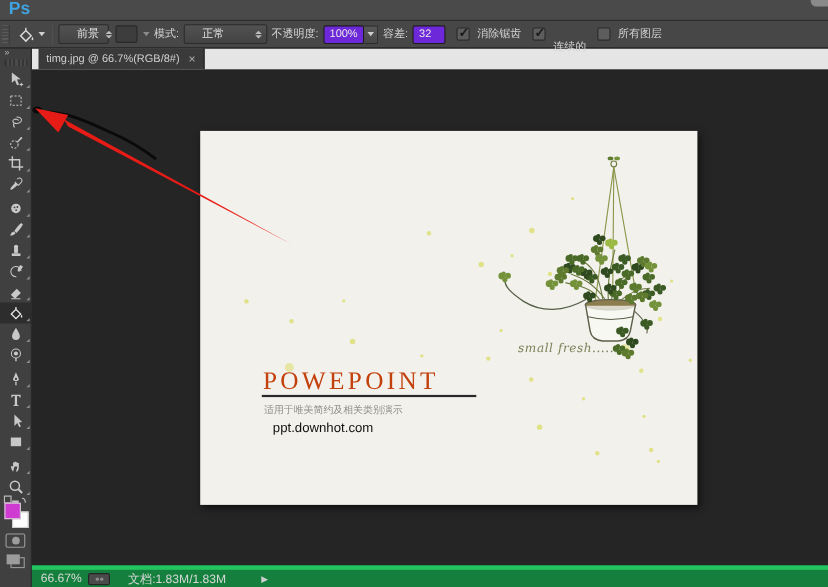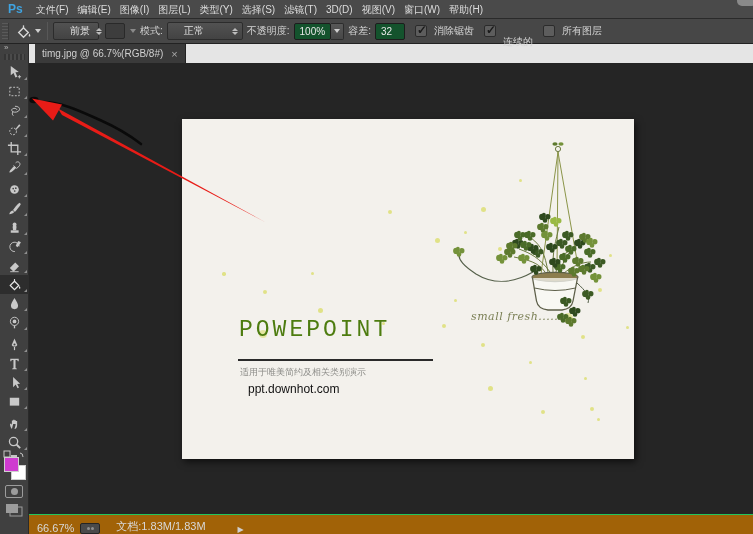--- a/index.html
+++ b/index.html
@@ -1,36 +1,36 @@
 <!DOCTYPE html>
 <html><head>
 <meta charset="utf-8">
 <style>
 *{margin:0;padding:0;box-sizing:border-box}
 html,body{width:753px;height:534px;overflow:hidden;background:#232323;font-family:"Liberation Sans",sans-serif}
 
 .menubar{position:absolute;left:0;top:0;width:753px;height:19px;background:#4a4a4a;border-bottom:1px solid #2a2a2a;display:flex;align-items:center;z-index:10}
-.pslogo{color:#3fa3e0;font-weight:bold;font-size:12px;margin:0 13px 0 8px}
+.pslogo{color:#3fa3e0;font-weight:bold;font-size:16px;margin:0 13px 0 8px}
 .menuitem{color:#dcdcdc;font-size:10px;margin-right:9px;white-space:nowrap;display:inline-block;height:19px;line-height:20px}
 .corner-glare{position:absolute;right:-4px;top:-4px;width:20px;height:10px;border-radius:5px;background:#8a8a8a;z-index:11}
 
 .optionsbar{position:absolute;left:0;top:19px;width:753px;height:25px;background:#474747;border-bottom:1px solid #222;display:flex;align-items:center;font-size:10px;color:#d4d4d4;z-index:9}
 .optionsbar span{white-space:nowrap}
 .grip{width:7px;height:17px;margin-left:2px;background:repeating-linear-gradient(to bottom,#5a5a5a 0 1px,transparent 1px 3px);border-right:1px solid #3a3a3a;margin-right:6px}
 .ob-tool{display:flex;align-items:center;margin-right:4px}
 .caret-sm{width:0;height:0;border-left:3px solid transparent;border-right:3px solid transparent;border-top:4px solid #cfcfcf;margin-left:3px}
 .ob-sep{width:1px;height:18px;background:#3a3a3a;border-right:1px solid #585858;margin:0 5px 0 2px}
 .dropdown{display:flex;align-items:center;justify-content:space-between;background:linear-gradient(#525252,#434343);border:1px solid #2c2c2c;border-radius:2px;height:18px;padding:0 4px 0 16px;color:#e2e2e2}
 .dd-carets{display:flex;flex-direction:column;gap:1px;margin-left:6px}
 .dd-carets i{display:block;width:0;height:0;border-left:3px solid transparent;border-right:3px solid transparent}
 .dd-carets i.up{border-bottom:3px solid #bdbdbd}
 .dd-carets i.dn{border-top:3px solid #bdbdbd}
 .swatchbox{width:20px;height:16px;background:#3d3d3d;border:1px solid #292929;border-radius:2px;margin:0 2px 0 6px}
 .lbl{margin:0 4px 0 4px;white-space:nowrap}
-.darkval{background:#14532d;border:1px solid #1d1d1d;border-radius:2px;height:17px;display:flex;align-items:center;padding:0 5px;color:#e8e8e8;min-width:26px}
+.darkval{background:#6d28d9;border:1px solid #1d1d1d;border-radius:2px;height:17px;display:flex;align-items:center;padding:0 5px;color:#e8e8e8;min-width:26px}
 .dd-btn{width:13px;height:17px;background:linear-gradient(#585858,#474747);border:1px solid #2c2c2c;border-left:none;border-radius:0 2px 2px 0;display:flex;align-items:center;justify-content:center}
 .checkbox{width:12px;height:12px;background:#5d5d5d;border:1px solid #2b2b2b;border-radius:2px;margin:0 4px 0 10px;position:relative}
 .checkbox.checked:after{content:"✓";position:absolute;left:1px;top:-3px;font-size:12px;font-weight:bold;color:#1a1a1a}
 
 .toolpanel{position:absolute;left:0;top:44px;width:29px;bottom:0;background:#404040;border-right:1px solid #2a2a2a;z-index:8}
 .tp-head{height:9px;color:#b5b5b5;font-size:8px;line-height:7px;padding-left:4px;letter-spacing:1px}
 .tp-grip{width:21px;height:6px;margin:1px auto 3px;background:repeating-linear-gradient(to right,#353535 0 2px,#4a4a4a 2px 4px)}
 .tool{width:29px;height:19px;display:flex;align-items:center;justify-content:center;position:relative}
 .tool.selected{background:#2d2d2d}
 .tool .fly{position:absolute;right:2px;bottom:2px;width:0;height:0;border-left:3px solid transparent;border-bottom:3px solid #8f8f8f}
@@ -42,54 +42,41 @@
 .qmask i{width:7px;height:7px;border-radius:50%;background:#9c9c9c;display:block}
 .screenmode{position:absolute;left:5px;top:459px;width:18px;height:14px}
 
 .tabbar{position:absolute;left:29px;top:44px;right:0;height:19px;background:#e5e5e5;z-index:7}
 .tab{position:absolute;left:6px;top:0;height:19px;background:#3a3a3a;border-right:1px solid #222;display:flex;align-items:center;padding:0 7px;color:#cfcfcf;font-size:10px}
 .tab .close{margin-left:8px;color:#aaa;font-size:11px}
 
 .canvas{position:absolute;left:29px;top:63px;right:0;bottom:20px;background:#252525;overflow:hidden}
 .doc{position:absolute;left:153px;top:56px;width:452px;height:340px;background:#f3f1ec;box-shadow:2px 3px 7px rgba(0,0,0,.6)}
 .dot{position:absolute;border-radius:50%;background:#d9dc66}
-.ppt-title{position:absolute;left:57px;top:198px;font-family:Liberation Mono, monospace;font-size:23px;letter-spacing:3px;color:#4d7c0f;white-space:nowrap}
+.ppt-title{position:absolute;left:57px;top:215px;font-family:Liberation Serif, serif;font-size:23px;letter-spacing:3px;color:#c2410c;white-space:nowrap}
 .ppt-underline{position:absolute;left:56px;top:240px;width:195px;height:1.5px;background:#2a2a2a}
 .ppt-sub{position:absolute;left:58px;top:247px;font-size:9px;color:#8d8d89;letter-spacing:0;white-space:nowrap}
 .ppt-url{position:absolute;left:66px;top:263px;font-size:12px;color:#111;white-space:nowrap}
 .plant-caption{position:absolute;left:289px;top:191px;font-family:"DejaVu Serif",serif;font-style:italic;font-size:11px;color:#7c8157;letter-spacing:.5px;white-space:nowrap}
 .plantsvg{position:absolute;left:258px;top:14px}
 
-.statusbar{position:absolute;left:29px;right:0;bottom:0;height:20px;background:#a16207;border-top:1px solid #22c55e;display:flex;align-items:flex-end;font-size:11px;color:#d8d8d8;z-index:8}
+.statusbar{position:absolute;left:29px;right:0;bottom:0;height:20px;background:#15803d;border-top:4px solid #22c55e;display:flex;align-items:center;font-size:11px;color:#d8d8d8;z-index:8}
 .sb-zoom{margin-left:8px}
 .sb-icon{width:20px;height:11px;background:#4a4a4a;border:1px solid #252525;border-radius:2px;margin-left:6px;display:flex;align-items:center;justify-content:center;gap:1px}
 .sb-icon i{width:3px;height:3px;border-radius:50%;background:#8f8f8f;display:block}
 .sb-doc{margin-left:16px}
 .sb-arrow{margin-left:32px;color:#cfcfcf;font-size:8px}
 
 .overlay{position:absolute;left:0;top:0;width:753px;height:534px;z-index:60;pointer-events:none}
 </style>
 </head>
 <body>
 
 <div class="menubar">
   <span class="pslogo">Ps</span>
-  <div id="menuItems" style="display:flex">
-      <span class="menuitem">文件(F)</span>
-      <span class="menuitem">编辑(E)</span>
-      <span class="menuitem">图像(I)</span>
-      <span class="menuitem">图层(L)</span>
-      <span class="menuitem">类型(Y)</span>
-      <span class="menuitem">选择(S)</span>
-      <span class="menuitem">滤镜(T)</span>
-      <span class="menuitem">3D(D)</span>
-      <span class="menuitem">视图(V)</span>
-      <span class="menuitem">窗口(W)</span>
-      <span class="menuitem">帮助(H)</span>
-    </div>
 </div>
 <div class="corner-glare"></div>
 
 <div class="optionsbar">
   <div class="grip"></div>
   <div class="ob-tool">
     <svg width="17" height="17" viewBox="0 0 16 16">
       <path d="M3.5 9 L8 4.5 L12.5 9 L8 13.5 Z" fill="none" stroke="#d8d8d8" stroke-width="1.3"></path>
       <path d="M8 4.5 L8 2.2" stroke="#d8d8d8" stroke-width="1.2"></path>
       <path d="M13.6 9.8 c1.1 1.6 1.1 3 .1 3 c-1 0 -1.1 -1.4 -.1 -3 Z" fill="#d8d8d8"></path>

